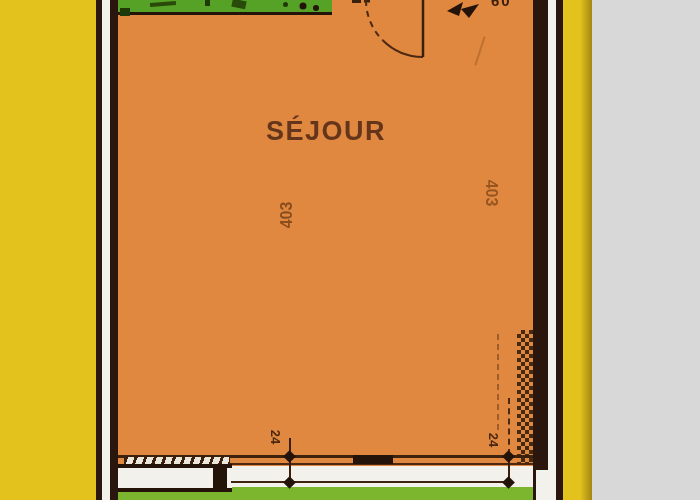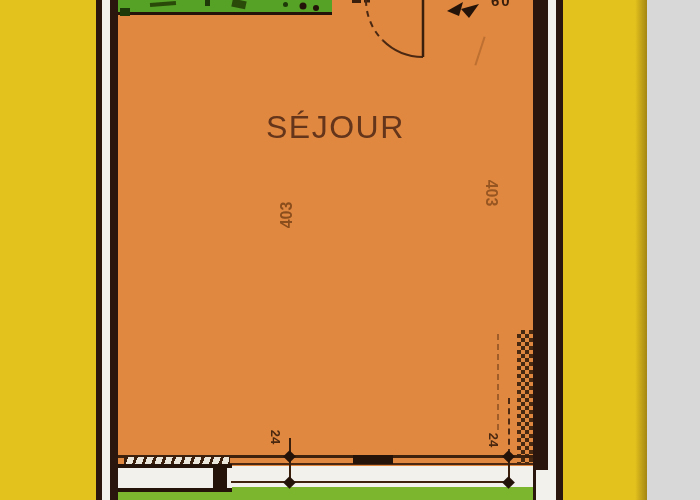--- a/index.html
+++ b/index.html
@@ -1,17 +1,17 @@
 <!DOCTYPE html>
 <html><head>
 <meta charset="utf-8">
 <style>
   html,body{margin:0;padding:0;background:#d8d8d8;}
   .canvas{
-    position:relative;width:647px;height:500px;overflow:hidden;
+    position:relative;width:592px;height:500px;overflow:hidden;
     background:#e4c21e;
     font-family:"Liberation Sans", sans-serif;
   }
   .abs{position:absolute;}
   
   .right-edge-shade{right:0;top:0;width:12px;height:500px;
     background:linear-gradient(90deg, rgba(0,0,0,0), rgba(85,60,5,.45));}
   .room-orange{left:118px;top:0;width:415px;height:466px;background:#e08840;}
   .white-strip{left:118px;top:466px;width:415px;height:22px;background:#f3f1ec;}
   .green-bottom{left:118px;top:487px;width:415px;height:13px;background:#7cb52e;}
@@ -47,21 +47,21 @@
     background-size:8px 8px;}
   .dash-right{left:497px;top:334px;height:96px;width:0;border-left:2px dashed rgba(95,50,18,.5);}
   
   .gmark{background:#1e3a08;}
   .g1{left:120px;top:8px;width:10px;height:8px;}
   .g2{left:150px;top:2px;width:26px;height:4px;background:#2a4a0a;transform:rotate(-4deg);}
   .g3{left:205px;top:0;width:5px;height:6px;}
   .g4{left:232px;top:0;width:14px;height:8px;background:#2a4a0a;transform:rotate(12deg);}
   .g5{left:283px;top:2px;width:5px;height:5px;border-radius:50%;}
   
-  .sejour{left:266px;top:109px;font-size:32px;font-weight:normal;letter-spacing:1.5px;color:#64351a;}
+  .sejour{left:266px;top:116px;font-size:27px;font-weight:bold;letter-spacing:1.5px;color:#64351a;}
   .rot-label{display:flex;align-items:center;justify-content:center;
     font-weight:bold;color:#8a4d1c;}
   .l403L{left:264px;top:193px;width:46px;height:44px;font-size:16px;transform:rotate(-90deg);}
   .l403R{left:468px;top:171px;width:46px;height:44px;font-size:16px;transform:rotate(90deg);opacity:.85;}
   .l24{font-size:13px;color:#4a2810;}
   .l24L{left:262px;top:424px;width:28px;height:26px;transform:rotate(90deg);}
   .l24R{left:480px;top:427px;width:28px;height:26px;transform:rotate(90deg);}
   .sixty-clip{left:489px;top:0;width:28px;height:9px;overflow:hidden;}
   .sixty-clip span{position:absolute;top:-8px;left:2px;font-size:15px;font-weight:bold;
     letter-spacing:2px;color:#3a1f0c;}

